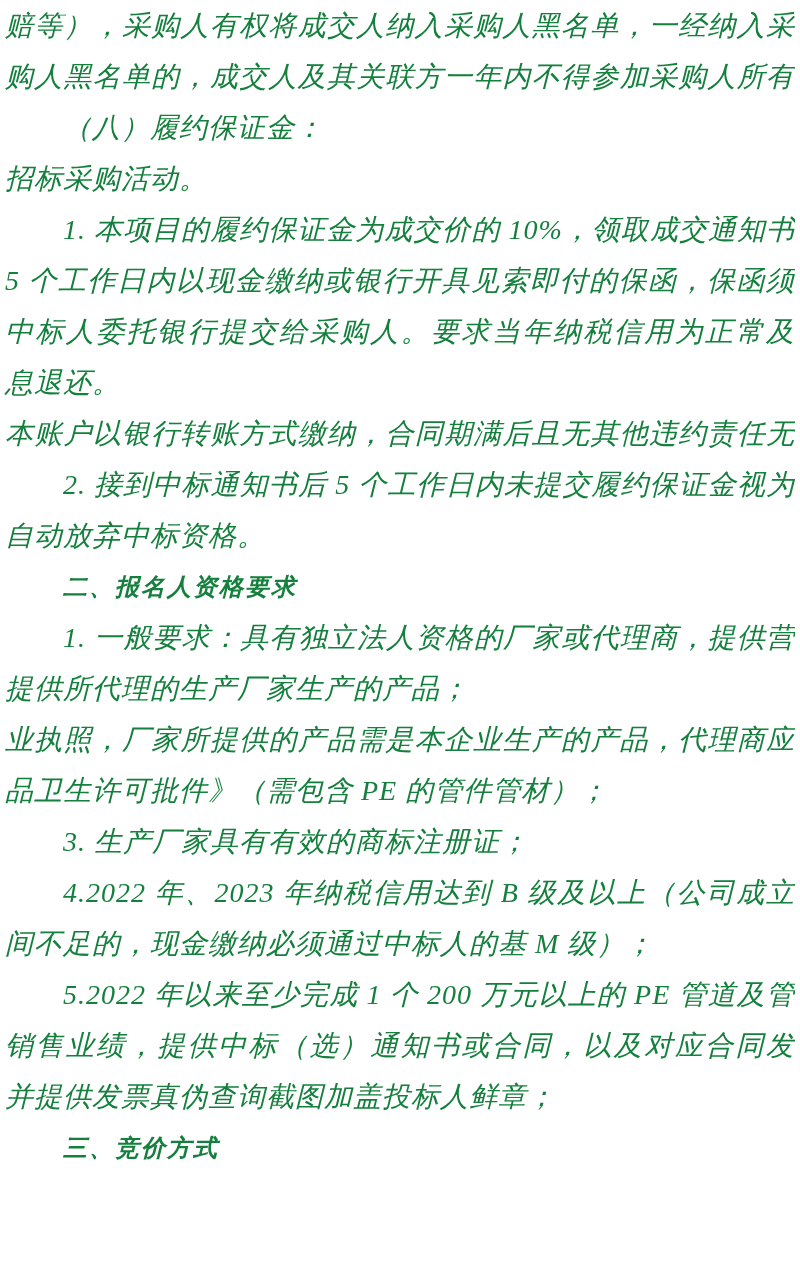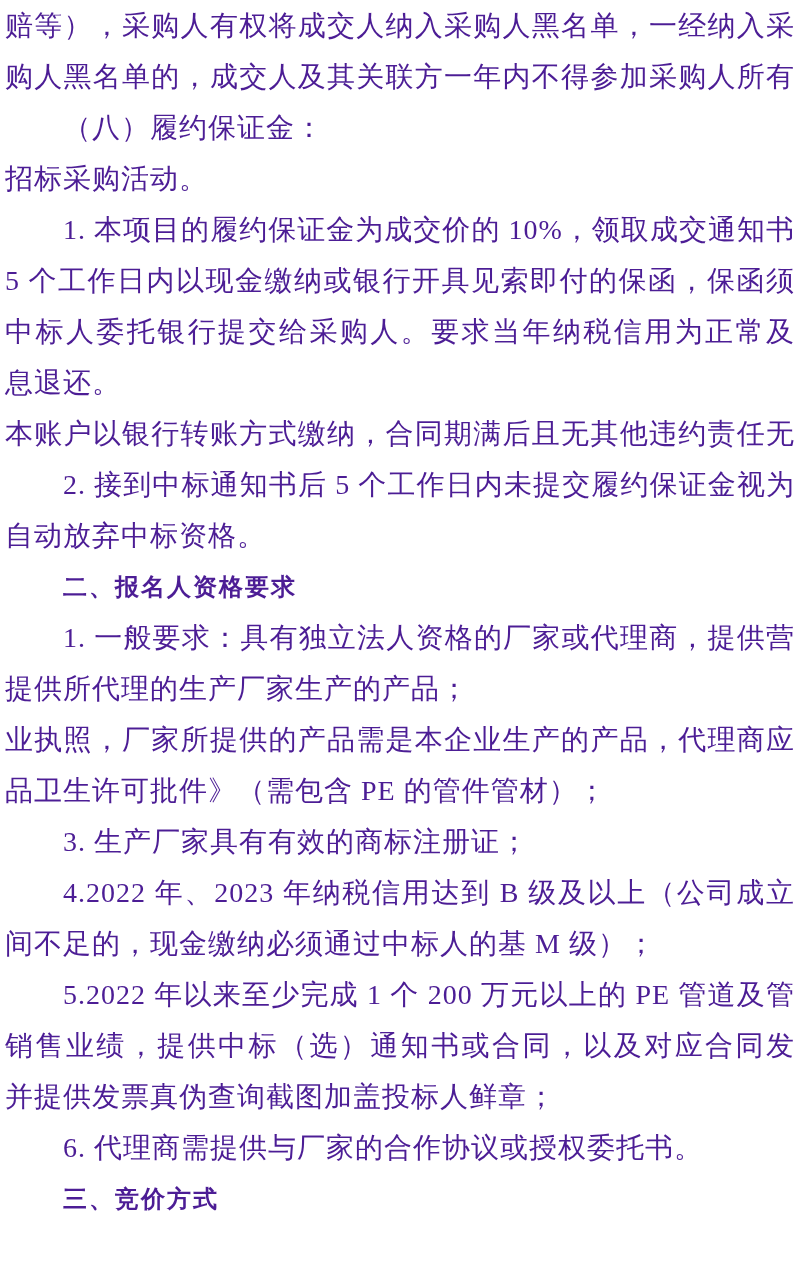--- a/index.html
+++ b/index.html
@@ -34,21 +34,21 @@
   .line.heading {
     font-weight: bold;
     font-family: "Liberation Sans", "DejaVu Sans", sans-serif;
     font-size: 24px;
     letter-spacing: 2px;
   }
 </style>
 </head>
 <body style="background: rgb(255, 255, 255);">
 
-<div class="page" style="background: rgb(255, 255, 255); color: #4c1d95;">
+<div class="page" style="background: rgb(255, 255, 255); color: #15803d; font-style: italic;">
   <div class="doc-lines">
       <div class="line body justify">赔等），采购人有权将成交人纳入采购人黑名单，一经纳入采</div>
       <div class="line body justify">购人黑名单的，成交人及其关联方一年内不得参加采购人所有</div>
       <div class="line body indent">（八）履约保证金：</div>
       <div class="line body">招标采购活动。</div>
       <div class="line body justify indent">1. 本项目的履约保证金为成交价的 10%，领取成交通知书后</div>
       <div class="line body justify">5 个工作日内以现金缴纳或银行开具见索即付的保函，保函须由</div>
       <div class="line body justify">中标人委托银行提交给采购人。要求当年纳税信用为正常及</div>
       <div class="line body">息退还。</div>
       <div class="line body justify">本账户以银行转账方式缴纳，合同期满后且无其他违约责任无</div>
@@ -58,16 +58,15 @@
       <div class="line body justify indent">1. 一般要求：具有独立法人资格的厂家或代理商，提供营</div>
       <div class="line body">提供所代理的生产厂家生产的产品；</div>
       <div class="line body justify">业执照，厂家所提供的产品需是本企业生产的产品，代理商应</div>
       <div class="line body">品卫生许可批件》（需包含 PE 的管件管材）；</div>
       <div class="line body indent">3. 生产厂家具有有效的商标注册证；</div>
       <div class="line body justify indent">4.2022 年、2023 年纳税信用达到 B 级及以上（公司成立时</div>
       <div class="line body">间不足的，现金缴纳必须通过中标人的基 M 级）；</div>
       <div class="line body justify indent">5.2022 年以来至少完成 1 个 200 万元以上的 PE 管道及管件</div>
       <div class="line body justify">销售业绩，提供中标（选）通知书或合同，以及对应合同发票，</div>
       <div class="line body">并提供发票真伪查询截图加盖投标人鲜章；</div>
-      <div class="line body indent">6. 代理商需提供与厂家的合作协议或授权委托书。</div>
       <div class="line heading indent">三、竞价方式</div>
     </div>
 </div>
 
 </body></html>

